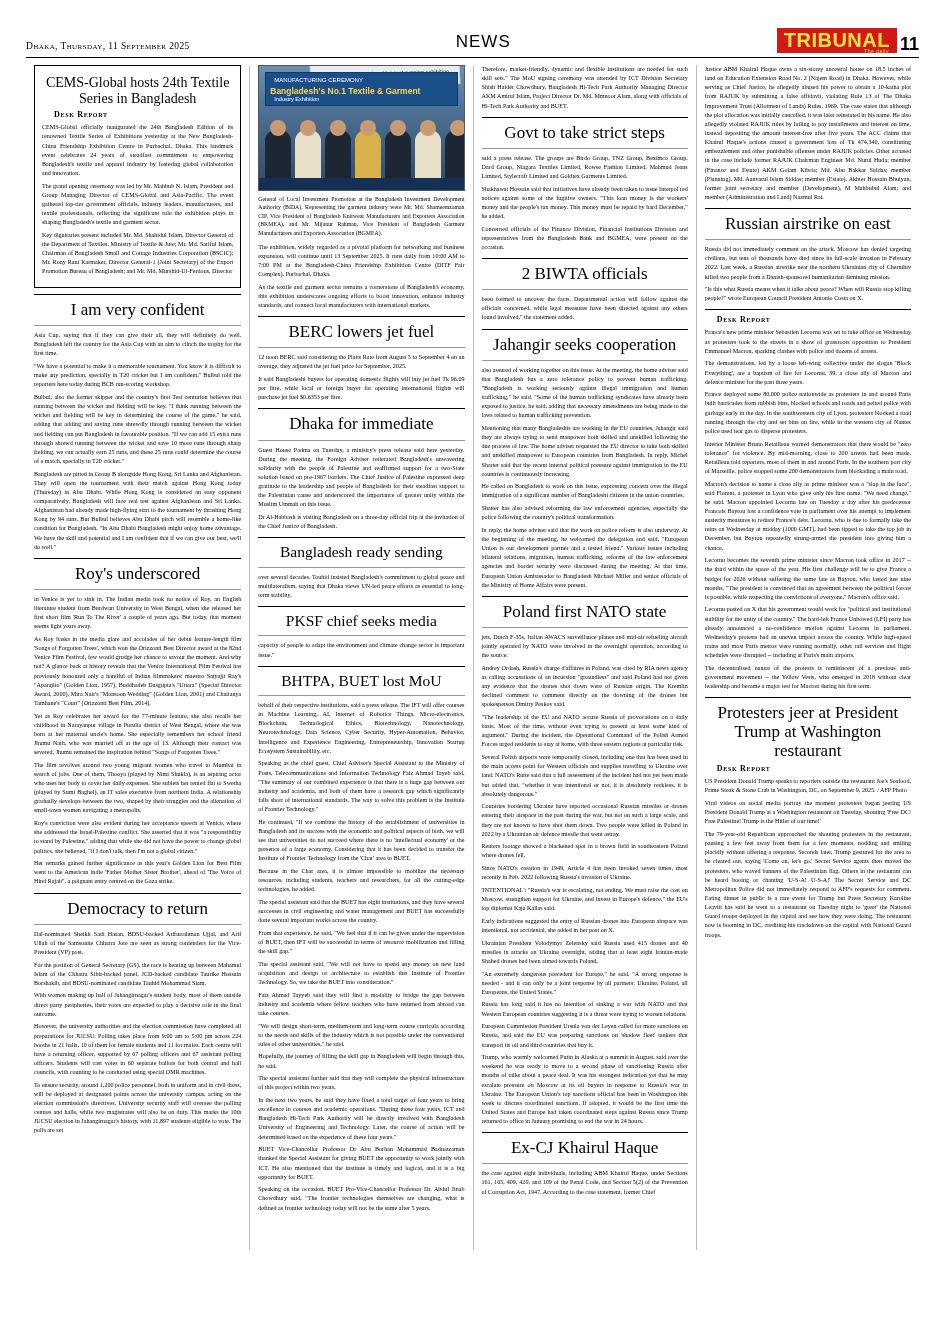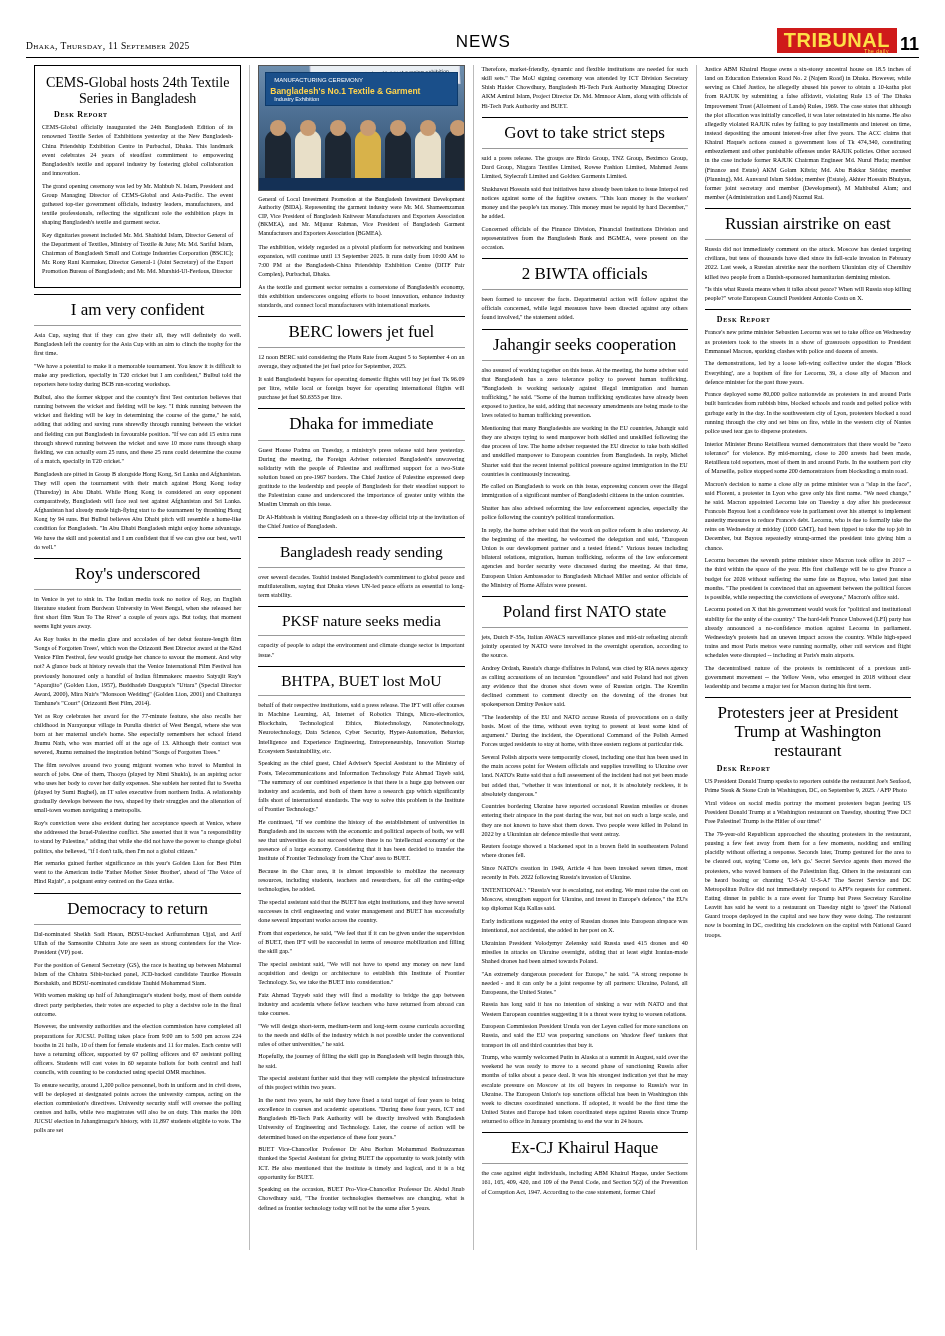--- a/index.html
+++ b/index.html
@@ -168,21 +168,21 @@
       <div class="hl thin"></div>
       <p class="bd">Guest House Padma on Tuesday, a ministry's press release said here yesterday. During the meeting, the Foreign Adviser reiterated Bangladesh's unwavering solidarity with the people of Palestine and reaffirmed support for a two-State solution based on pre-1967 borders. The Chief Justice of Palestine expressed deep gratitude to the leadership and people of Bangladesh for their steadfast support to the Palestinian cause and underscored the importance of greater unity within the Muslim Ummah on this issue.</p>
       <p class="bd">Dr Al-Habbash is visiting Bangladesh on a three-day official trip at the invitation of the Chief Justice of Bangladesh.</p>
 
       <div class="hl"></div>
       <h2 class="hd hd-md">Bangladesh ready sending</h2>
       <div class="hl thin"></div>
       <p class="bd">over several decades. Touhid insisted Bangladesh's commitment to global peace and multilateralism, saying that Dhaka views UN-led peace efforts as essential to long-term stability.</p>
 
       <div class="hl"></div>
-      <h2 class="hd hd-md">PKSF nature seeks media</h2>
+      <h2 class="hd hd-md">PKSF chief seeks media</h2>
       <div class="hl thin"></div>
       <p class="bd">capacity of people to adapt the environment and climate change sector is important issue."</p>
 
       <div class="hl"></div>
       <h2 class="hd hd-md">BHTPA, BUET lost MoU</h2>
       <div class="hl thin"></div>
       <p class="bd">behalf of their respective institutions, said a press release. The IFT will offer courses in Machine Learning, AI, Internet of Robotics Things, Micro-electronics, Blockchain, Technological Ethics, Biotechnology, Nanotechnology, Neurotechnology, Data Science, Cyber Security, Hyper-Automation, Behavior, Intelligence and Experience Engineering, Entrepreneurship, Innovation Startup Ecosystem Sustainability, etc.</p>
       <p class="bd">Speaking as the chief guest, Chief Adviser's Special Assistant to the Ministry of Posts, Telecommunications and Information Technology Faiz Ahmad Tayeb said, "The summary of our combined experience is that there is a huge gap between our industry and academia, and both of them have a research gap which significantly falls short of international standards. The way to solve this problem is the Institute of Frontier Technology."</p>
       <p class="bd">He continued, "If we combine the history of the establishment of universities in Bangladesh and its success with the economic and political aspects of both, we will see that universities do not succeed where there is no 'intellectual economy' or the presence of a large economy. Considering that it has been decided to transfer the Institute of Frontier Technology from the 'Char' area to BUET.</p>
       <p class="bd">Because in the Char area, it is almost impossible to mobilize the necessary resources, including students, teachers and researchers, for all the cutting-edge technologies, he added.</p>

